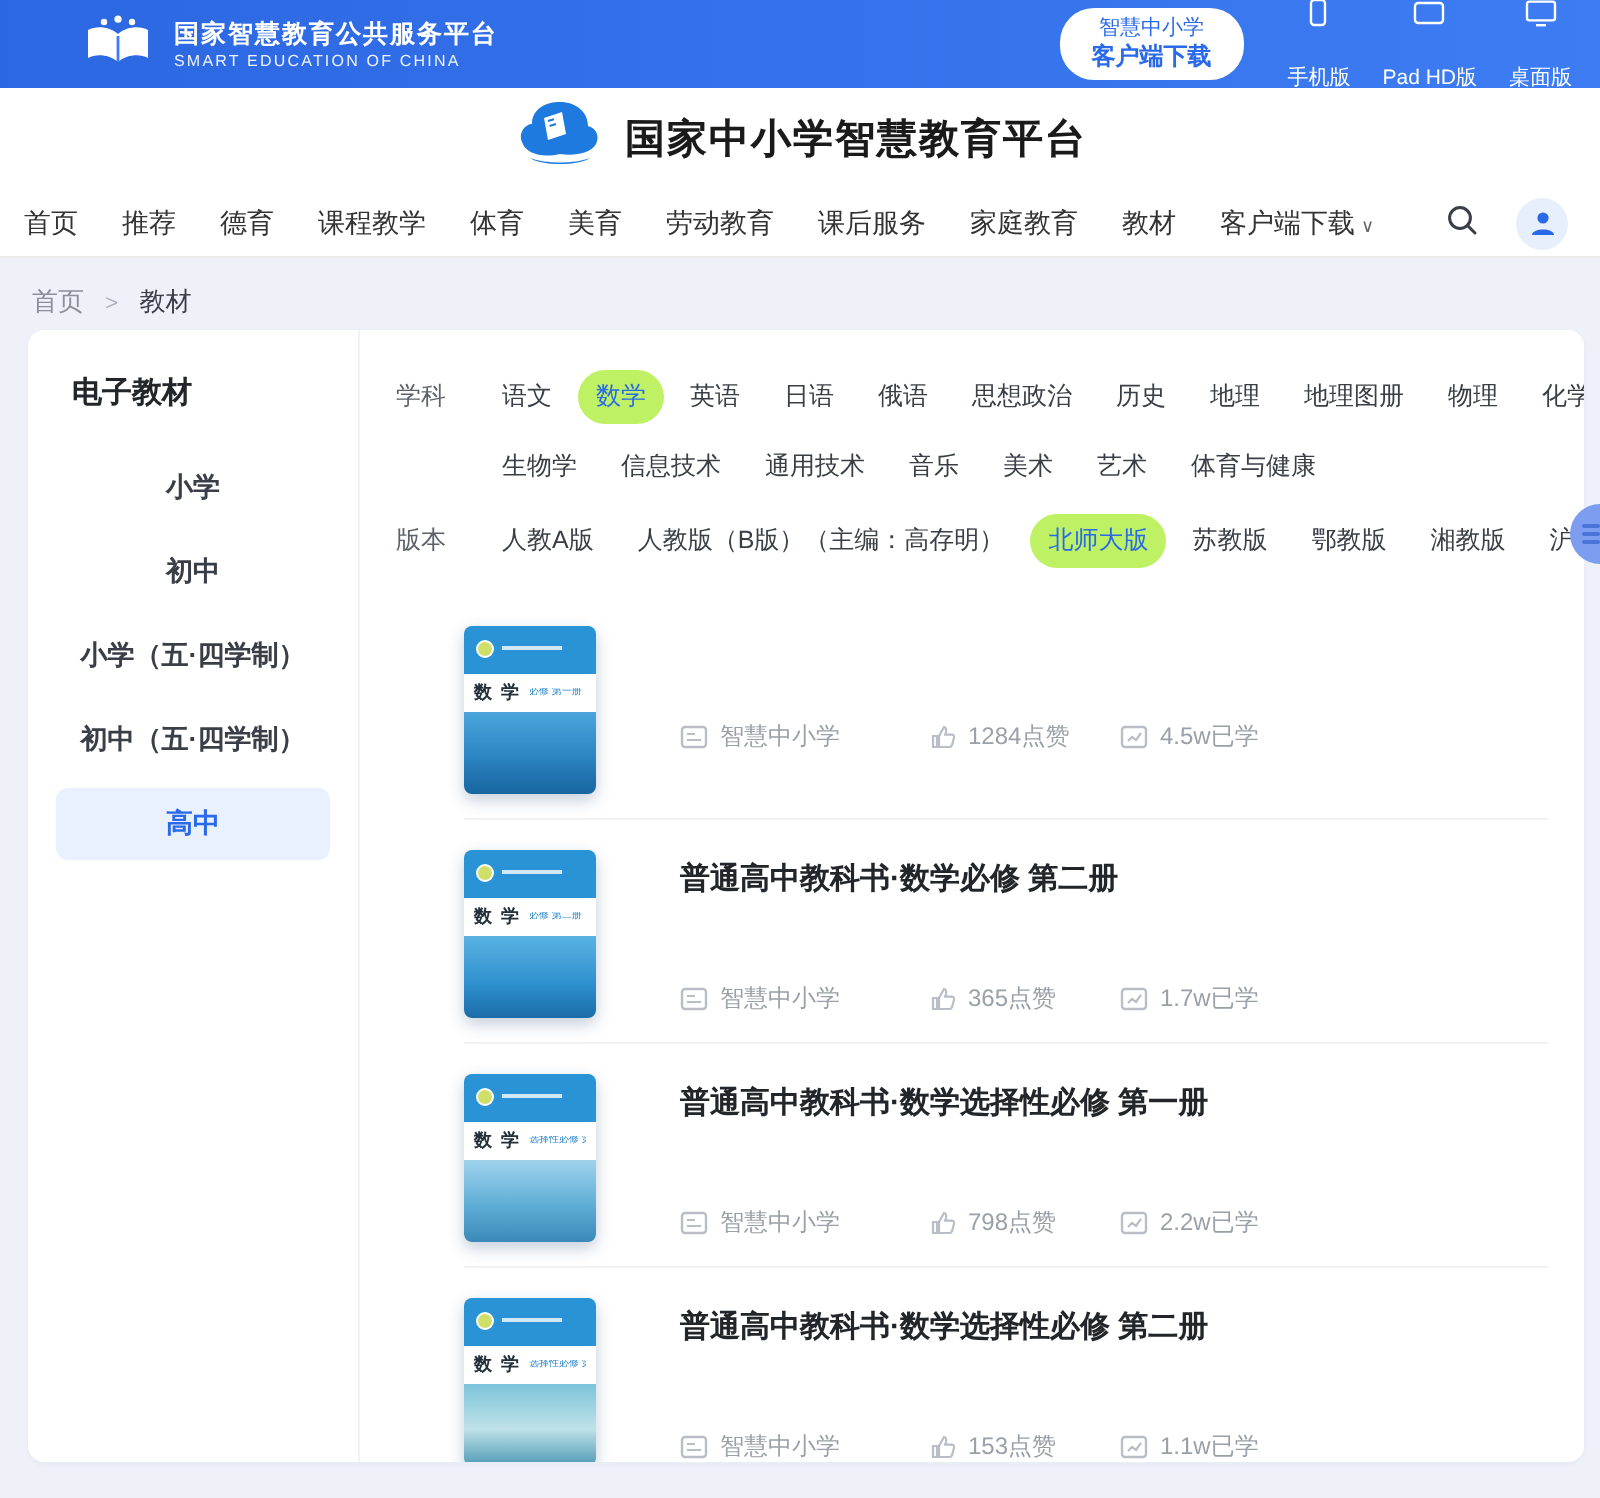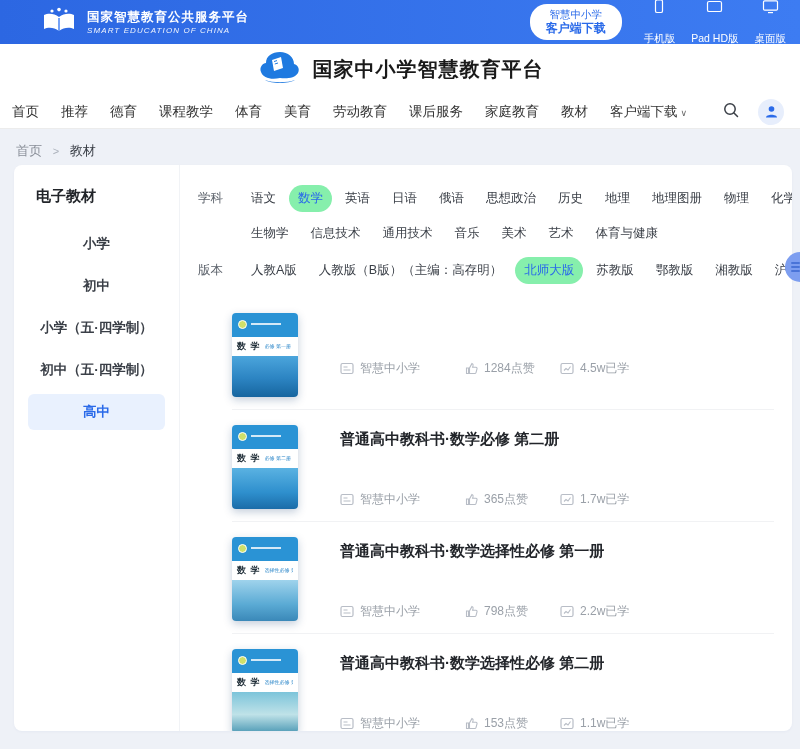--- a/index.html
+++ b/index.html
@@ -6,21 +6,21 @@
   html,body { width:800px; height:749px; overflow:hidden;
     font-family:"Liberation Sans","DejaVu Sans",sans-serif;
     background:#eef1f7; color:#333; }
 
   
   .topbar { height:44px; background:linear-gradient(90deg,#2c67e2,#3d7cf2);
     display:flex; align-items:center; padding:0 14px 0 40px; }
   .tb-logo { display:flex; align-items:center; gap:9px; }
   .tb-logo svg { display:block; }
   .tb-title { color:#fff; font-size:12.5px; font-weight:bold; letter-spacing:1px; line-height:1.4;text-align:right; }
-  .tb-sub { color:rgba(255,255,255,.92); font-size:8px; letter-spacing:1.1px;font-style:italic; }
+  .tb-sub { color:rgba(255,255,255,.92); font-size:8px; letter-spacing:1.1px; }
   .tb-right { margin-left:auto; display:flex; align-items:center; gap:22px; }
   .dl-pill { background:#fff; border-radius:17px; padding:4px 16px; text-align:center;
     color:#2a6ae9; line-height:1.25; cursor:pointer; }
   .dl-pill .l1 { font-size:10.5px; }
   .dl-pill .l2 { font-size:12px; font-weight:bold; }
   .devices { display:flex; gap:16px; }
   .device { display:flex; flex-direction:column; align-items:center; gap:18px;
     color:#fff; font-size:10.5px; cursor:pointer; }
   .device svg { display:block; }
 
@@ -54,21 +54,21 @@
     padding:9px 0; margin:6px 4px; border-radius:6px; cursor:pointer; white-space:nowrap; }
   .sb-item.on { background:#e9f1fe; color:#2a6ae9; }
 
   .content { flex:1; padding:20px 18px 0 18px; overflow:hidden; }
   .filter-row { display:flex; font-size:12.5px; margin-bottom:2px; }
   .f-label { width:42px; flex-shrink:0; color:#5c626b; padding:5px 0; }
   .chip-rows { display:flex; flex-direction:column; }
   .chips { display:flex; flex-wrap:nowrap; }
   .chip { padding:5px 9px; margin:0 2px 8px; border-radius:14px; color:#3a3f47;
     cursor:pointer; white-space:nowrap; }
-  .chip.on { background:#86efac; color:#2a6ae9; }
+  .chip.on { background:#bef264; color:#2a6ae9; }
 
   
   .book-list { margin-top:6px; padding-left:34px; }
   .book-item { display:flex; gap:42px; padding:15px 6px 12px 0; border-bottom:1px solid #f1f2f4; cursor:pointer; }
   .cover { width:66px; height:84px; border-radius:4px; overflow:hidden; flex-shrink:0;
     box-shadow:0 3px 8px rgba(20,60,110,.25); display:flex; flex-direction:column; }
   .cv-top { height:24px; background:#2a93d5; position:relative; }
   .cv-top .dot { position:absolute; left:6px; top:7px; width:9px; height:9px;
     border-radius:50%; background:#cfe06a; border:1px solid #fff; }
   .cv-top .line { position:absolute; left:19px; top:10px; width:30px; height:2px;

